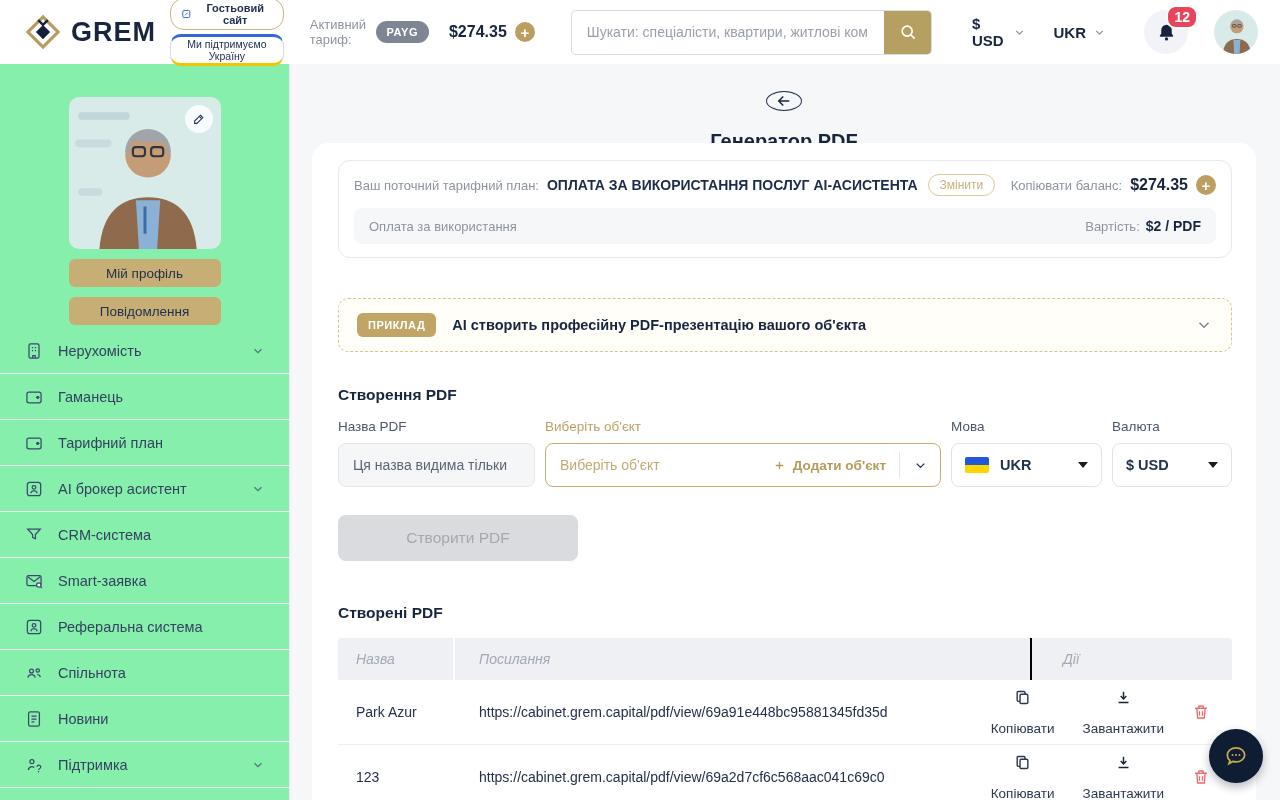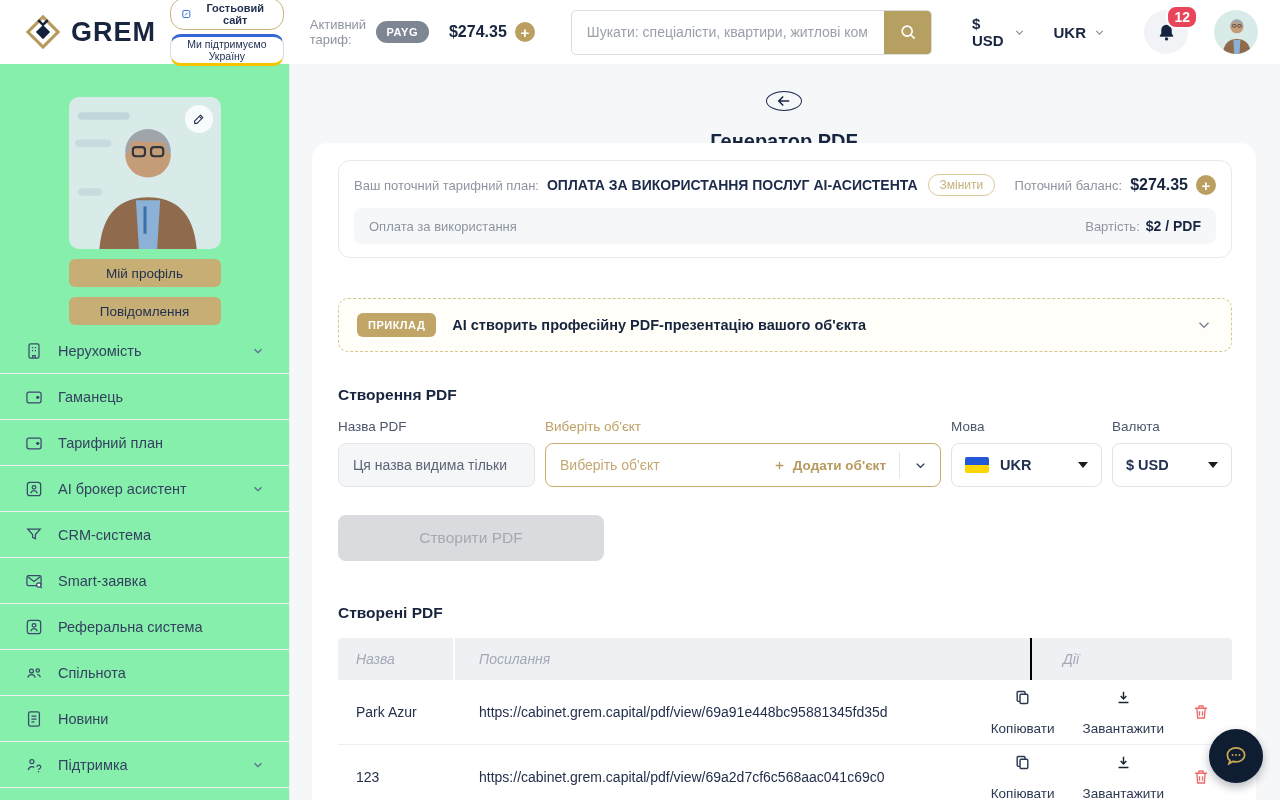--- a/index.html
+++ b/index.html
@@ -78,21 +78,21 @@
   .object-ph { color:#c3a873; font-size:14px; flex:1; }
   .add-object { display:flex; align-items:center; gap:7px; color:#b89a5e; font-size:13.5px; font-weight:600; }
   .obj-divider { width:1px; height:26px; background:#e4e6ea; margin:0 13px; }
   .obj-chev { color:#223052; display:flex; }
   .select-box { height:44px; border:1px solid #dfe2e7; border-radius:8px; display:flex; align-items:center; padding:0 13px; gap:11px; background:#fff; font-size:14.5px; font-weight:600; color:#223052; cursor:pointer; }
   .lang-box { width:151px; } .cur-box { width:120px; }
   .tri { margin-left:auto; width:0; height:0; border-left:5px solid transparent; border-right:5px solid transparent; border-top:6px solid #1b1b1b; }
   .flag { width:24px; height:16px; border-radius:2px; overflow:hidden; display:flex; flex-direction:column; flex-shrink:0; }
   .flag .b { flex:1; background:#2257d6; } .flag .y { flex:1; background:#ffd500; }
 
-  .submit-btn { margin-top:28px; width:266px; height:46px; background:#d9dbdf; color:#a4a9b1; border-radius:8px; font-size:15.5px; cursor:default; }
+  .submit-btn { margin-top:28px; width:240px; height:46px; background:#d9dbdf; color:#a4a9b1; border-radius:8px; font-size:15.5px; cursor:default; }
 
   .created-title { margin-top:43px; }
   .table { margin-top:16px; }
   .thead { display:flex; background:#eef0f4; height:42px; align-items:center; color:#a3a9b5; font-size:14px; border-radius:4px 4px 0 0; }
   .th { height:100%; display:flex; align-items:center;font-style:italic; }
   .th-name { width:117px; padding-left:18px; border-right:2px solid #fff; }
   .th-link { flex:1; padding-left:24px; border-right:2px solid #000000; }
   .th-actions { width:200px; padding-left:31px; }
   .trow { display:flex; align-items:center; height:65px; border-bottom:1px solid #edeff2; font-size:14px; color:#232f4b; background:#fff; }
   .td-name { width:117px; padding-left:18px; }
@@ -341,21 +341,21 @@
 
     <div class="panel">
 
       
       <section class="tariff-card">
         <div class="tc-top">
           <span class="muted">Ваш поточний тарифний план:</span>
           <span class="tc-plan">ОПЛАТА ЗА ВИКОРИСТАННЯ ПОСЛУГ AI-АСИСТЕНТА</span>
           <button class="btn-change">Змінити</button>
           <div class="tc-balance">
-            <span class="muted">Поточний баланс:</span>
+            <span class="muted">Копіювати баланс:</span>
             <span class="balance">$274.35</span>
             <button class="plus-btn">+</button>
           </div>
         </div>
         <div class="tc-usage">
           <span class="muted">Оплата за використання</span>
           <div class="tc-cost">
             <span class="muted">Вартість:</span>
             <span class="cost-value">$2 / PDF</span>
           </div>

